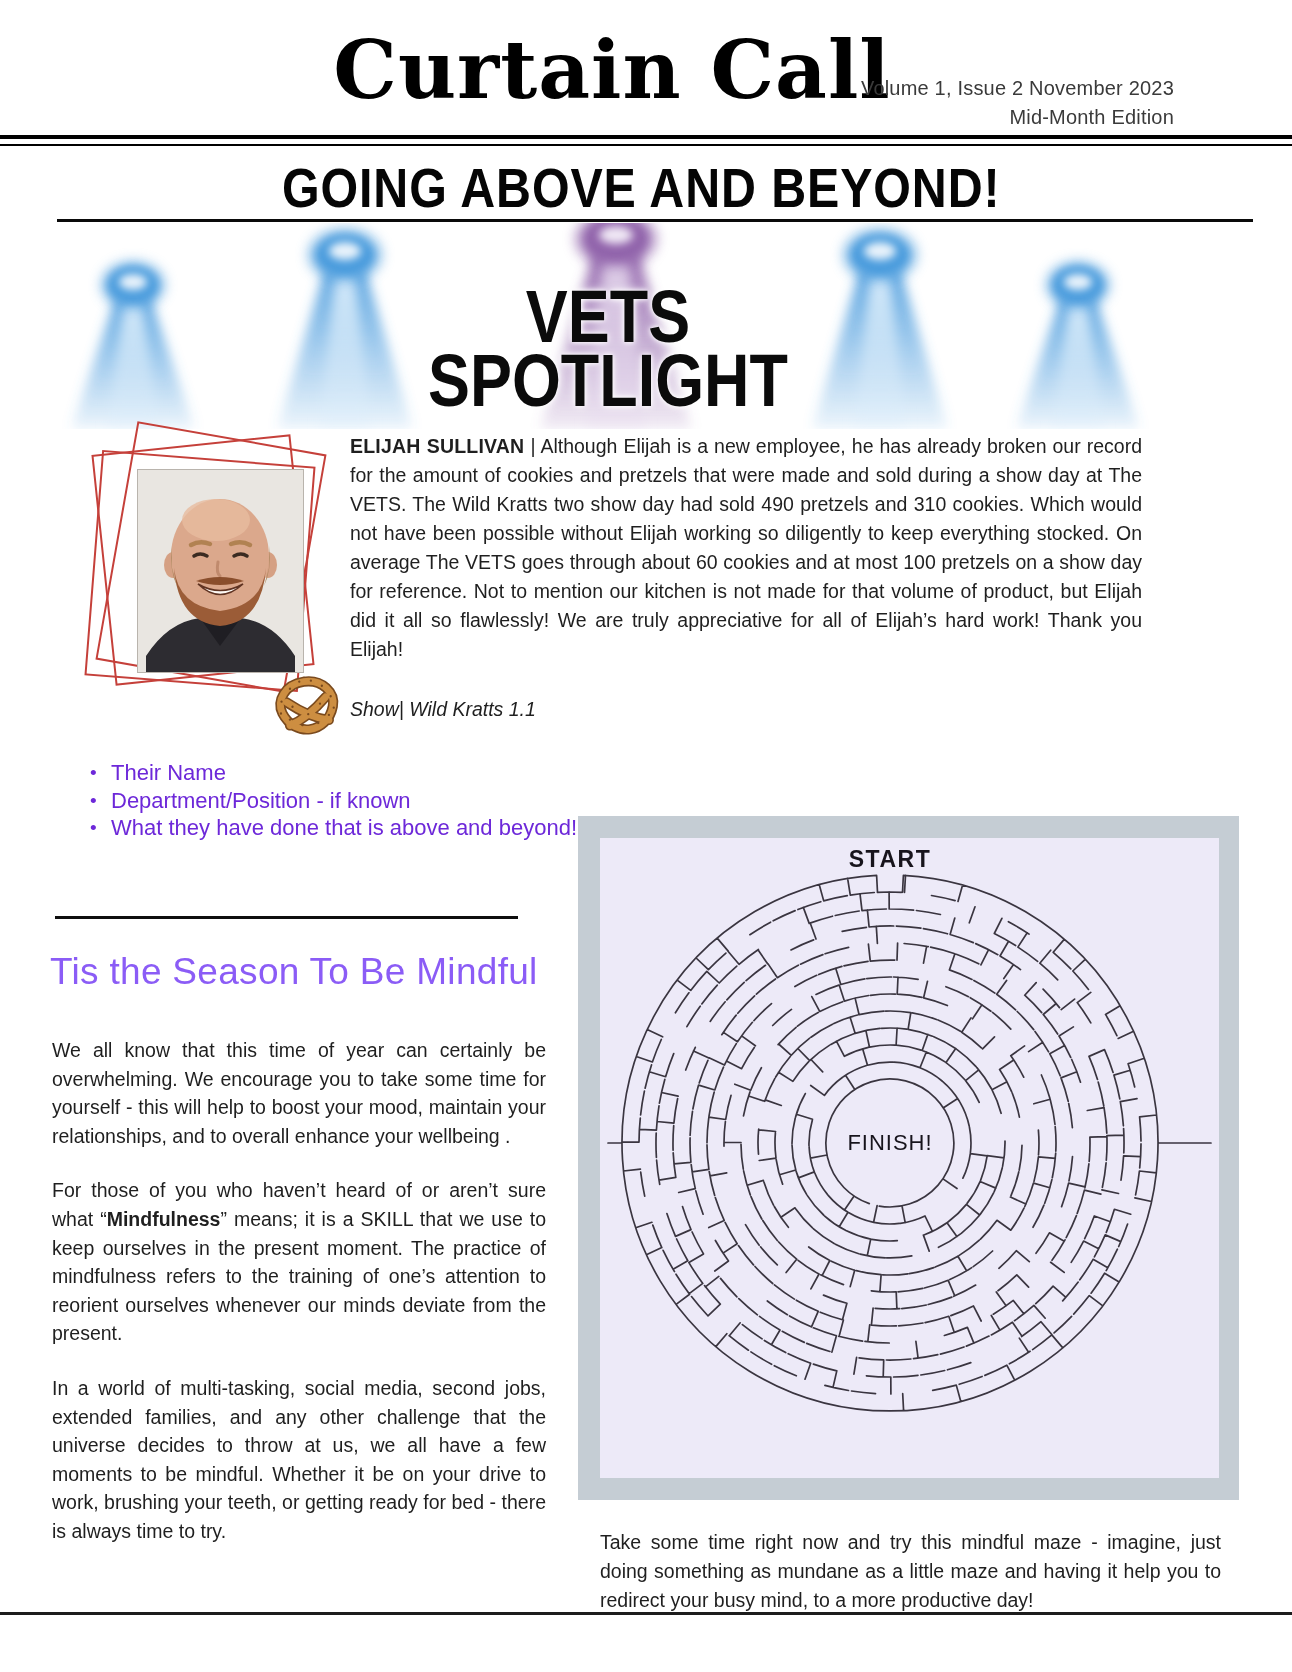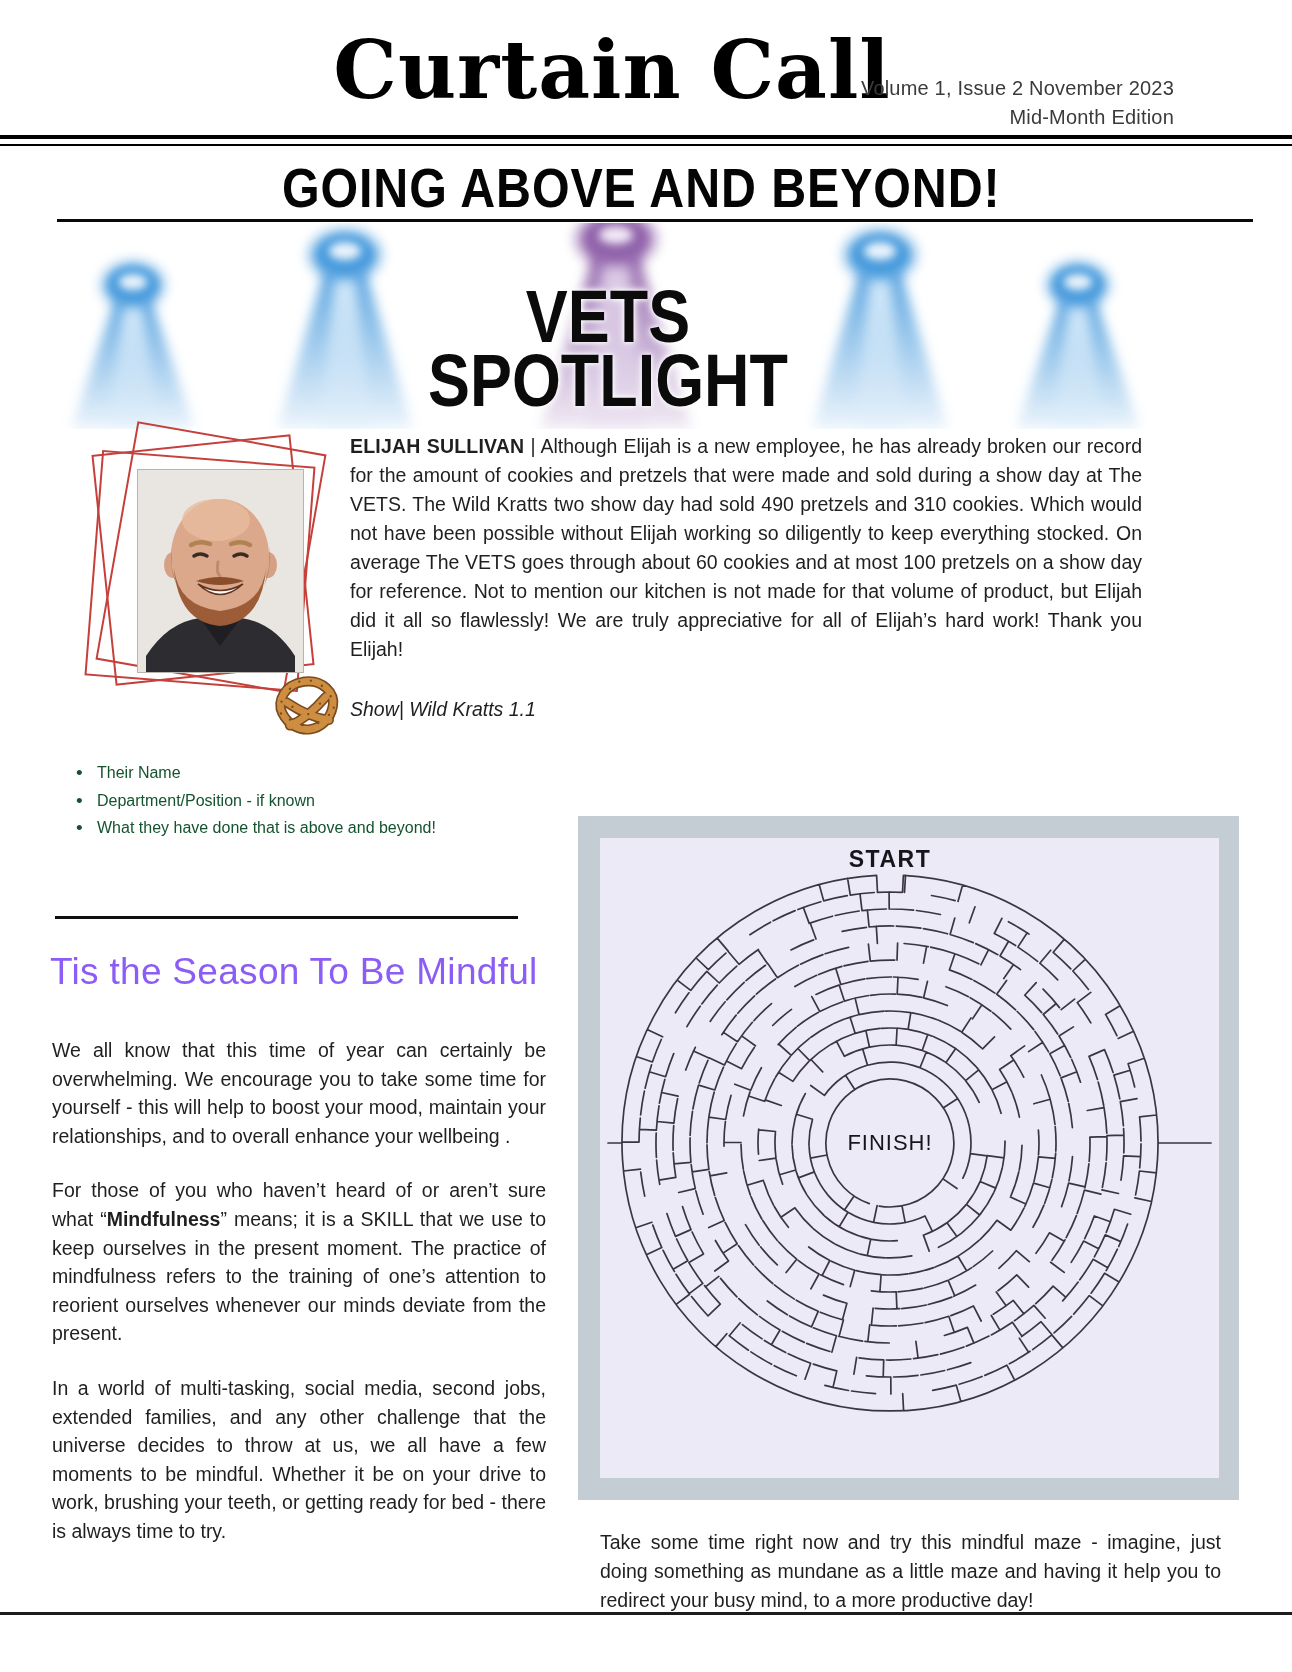--- a/index.html
+++ b/index.html
@@ -36,21 +36,21 @@
   .photo{position:absolute;left:53px;top:34px;width:165px;height:202px;box-shadow:0 0 0 1px #b9b4ad}
   .pretzel{position:absolute;left:185px;top:236px;width:74px;height:64px}
 
   
   .article{left:350px;top:424px;width:792px;font-size:19.5px;line-height:29px;text-align:justify;color:#1f1f1f}
   .article b{letter-spacing:.2px}
   .show-caption{left:350px;top:690px;font-size:19.5px;font-style:italic;color:#1f1f1f}
 
   
   .nomination{left:63px;top:697px;width:1102px;font-size:19.5px;line-height:31px;color:#1f1f1f}
-  .bullets{left:70px;top:751px;width:1000px;list-style:none;font-size:16px;line-height:27.5px;color:#14532d}
+  .bullets{left:84px;top:751px;width:1000px;list-style:none;font-size:22px;line-height:27.5px;color:#6d28d9}
   .bullets li{padding-left:27px;position:relative}
   .bullets li::before{content:"•";position:absolute;left:6px;top:0;font-size:19px}
 
   
   .col-divider{left:55px;top:908px;width:463px;height:3px;background:#0e0e0e}
   .mindful-heading{left:50px;top:943px;width:497px;font-size:37px;font-weight:400;color:#8b5cf6;letter-spacing:.3px;white-space:nowrap}
   .mindful-col{left:52px;top:1028px;width:494px;font-size:19.5px;line-height:28.6px;text-align:justify;color:#1f1f1f}
   .mindful-col p{margin-bottom:26px}
 
   

